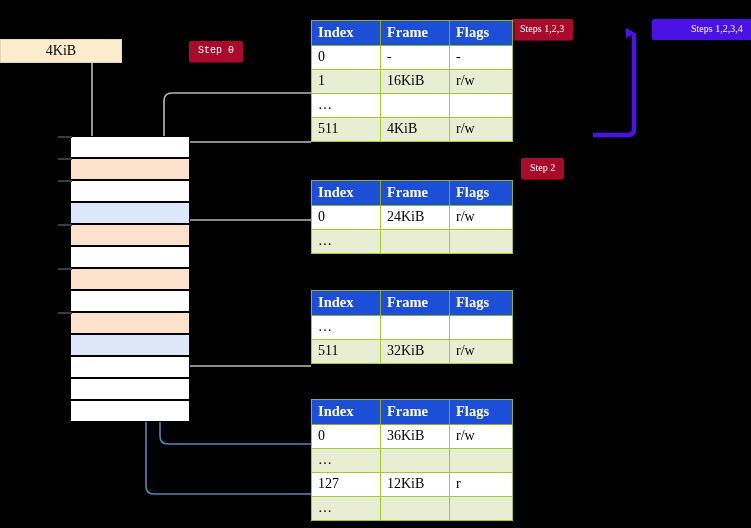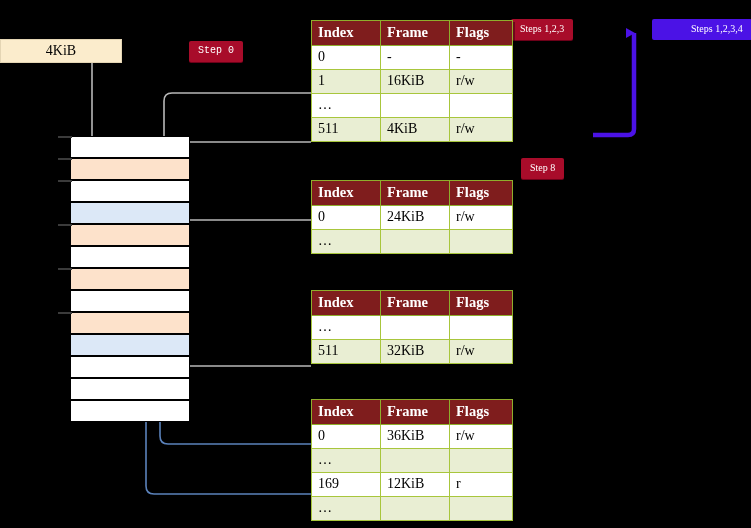--- a/index.html
+++ b/index.html
@@ -52,21 +52,21 @@
   table.pt{
     position:absolute;
     border-collapse:collapse;
     background:#ffffff;
     color:#000;
     font-size:14px;
     font-family:"Liberation Serif","DejaVu Serif",serif;
     box-shadow:2px 2px 0 rgba(0,0,0,0.35);
   }
   table.pt th{
-    background:#7f1d1d;
+    background:#1d4ed8;
     color:#ffffff;
     font-weight:bold;
     text-align:left;
     padding:3px 6px 4px 6px;
     border:1px solid #8fae2c;
     font-size:14.5px;
   }
   table.pt td{
     border:1px solid #a8c63c;
     padding:3px 6px 4px 6px;
@@ -153,21 +153,21 @@
 
   <div class="badge red" style="left:511px;top:19px;">
     <span>Steps 1,2,3</span>
   </div>
 
   <div class="badge violet" style="left:652px;top:19px;padding-left:39px;">
     <span>Steps 1,2,3,4</span>
   </div>
 
   <div class="badge red" style="left:521px;top:158px;">
-    <span>Step 8</span>
+    <span>Step 2</span>
   </div>
 
   <table class="pt" style="left:311px;top:20px;">
     <thead>
       <tr>
         <th class="col-index">Index</th>
         <th class="col-frame">Frame</th>
         <th class="col-flags">Flags</th>
       </tr>
     </thead>
@@ -252,21 +252,21 @@
         <td>0</td>
         <td>36KiB</td>
         <td>r/w</td>
       </tr>
       <tr class="alt">
         <td>…</td>
         <td></td>
         <td></td>
       </tr>
       <tr>
-        <td>169</td>
+        <td>127</td>
         <td>12KiB</td>
         <td>r</td>
       </tr>
       <tr class="alt">
         <td>…</td>
         <td></td>
         <td></td>
       </tr>
     </tbody>
   </table>

